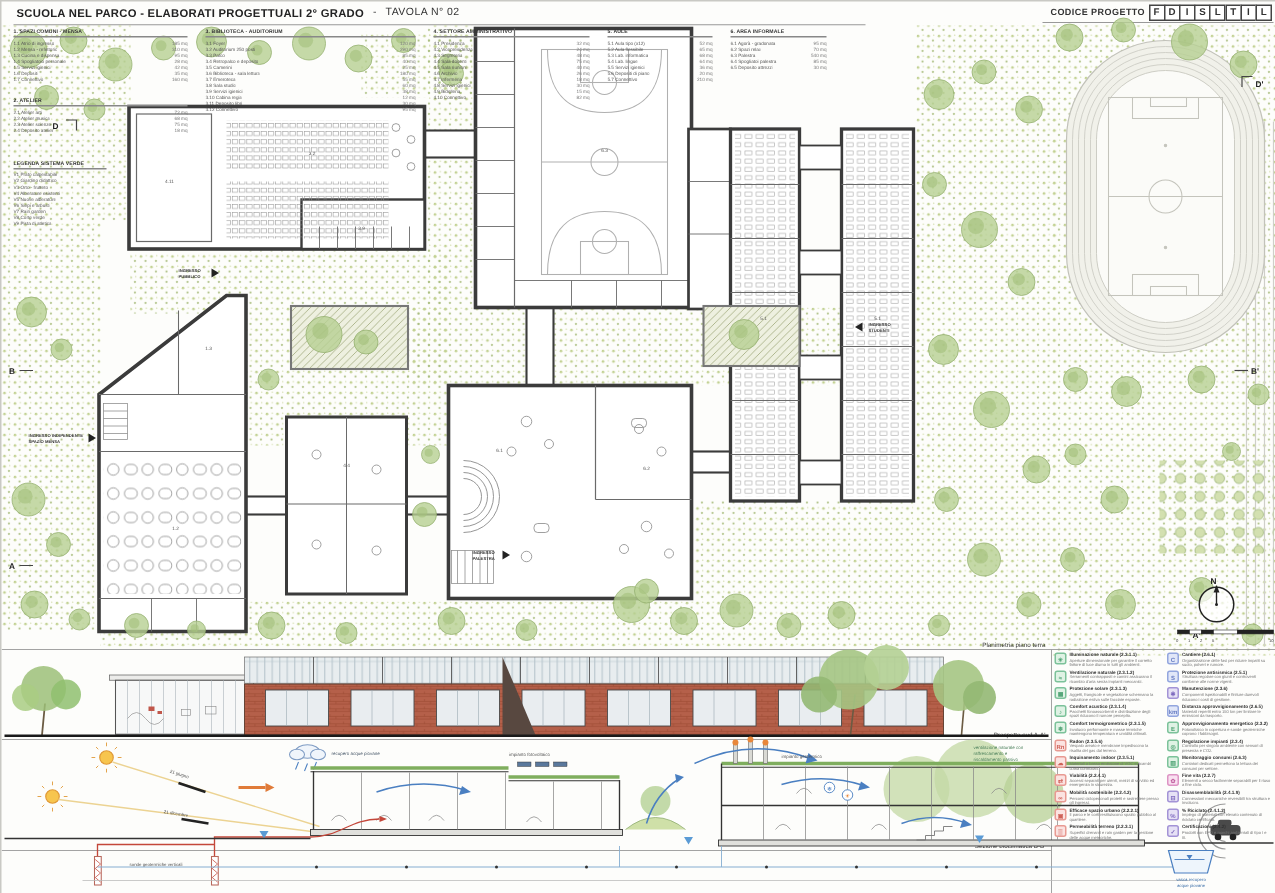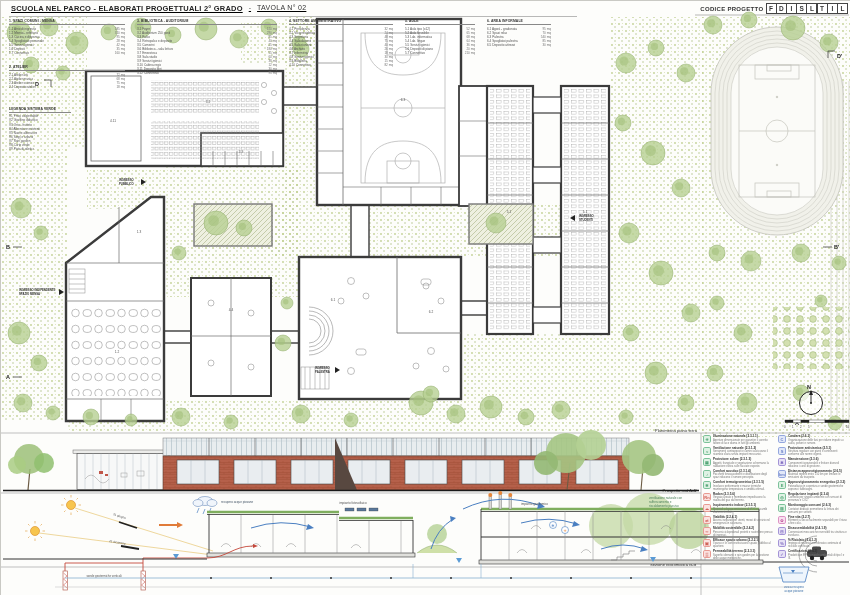--- a/index.html
+++ b/index.html
@@ -1,19 +1,19 @@
 <!DOCTYPE html>
 <html><head>
 <meta charset="utf-8">
 <style>
   html,body{margin:0;padding:0;background:#e8e8e4;font-family:"Liberation Sans",sans-serif;}
   .page{position:relative;width:850px;height:595px;margin:0 auto;background:#fdfdfb;border:1px solid #c9c9c4;overflow:hidden;}
   .page *{box-sizing:border-box;}
   svg{position:absolute;left:0;top:0;}
-  .title-row{position:absolute;left:10px;top:3px;width:566px;display:flex;align-items:flex-start;gap:6px;z-index:5;text-decoration:underline;}
+  .title-row{position:absolute;left:10px;top:3px;width:566px;display:flex;align-items:center;gap:6px;z-index:5;}
   .title-main{font-size:7.5px;font-weight:bold;color:#222;letter-spacing:.2px;}
   .title-sep{font-size:7px;color:#444;}
   .title-tav{font-size:7px;color:#333;letter-spacing:.3px;}
   .codice{position:absolute;right:3px;top:2px;display:flex;align-items:center;gap:3px;z-index:5;}
   .codice-label{font-size:6px;font-weight:bold;color:#333;letter-spacing:.3px;}
   .codice-boxes{display:flex;}
   .codice-box{width:11px;height:11px;border:0.8px solid #444;margin-left:-0.8px;font-size:6.5px;font-weight:bold;color:#333;display:flex;align-items:center;justify-content:center;background:#fff;}
   .schedule{position:absolute;left:8px;top:18px;display:flex;gap:12px;z-index:4;pointer-events:none;}
   .sch-col{display:flex;flex-direction:column;}
   .sch-block{margin-bottom:10px;}

